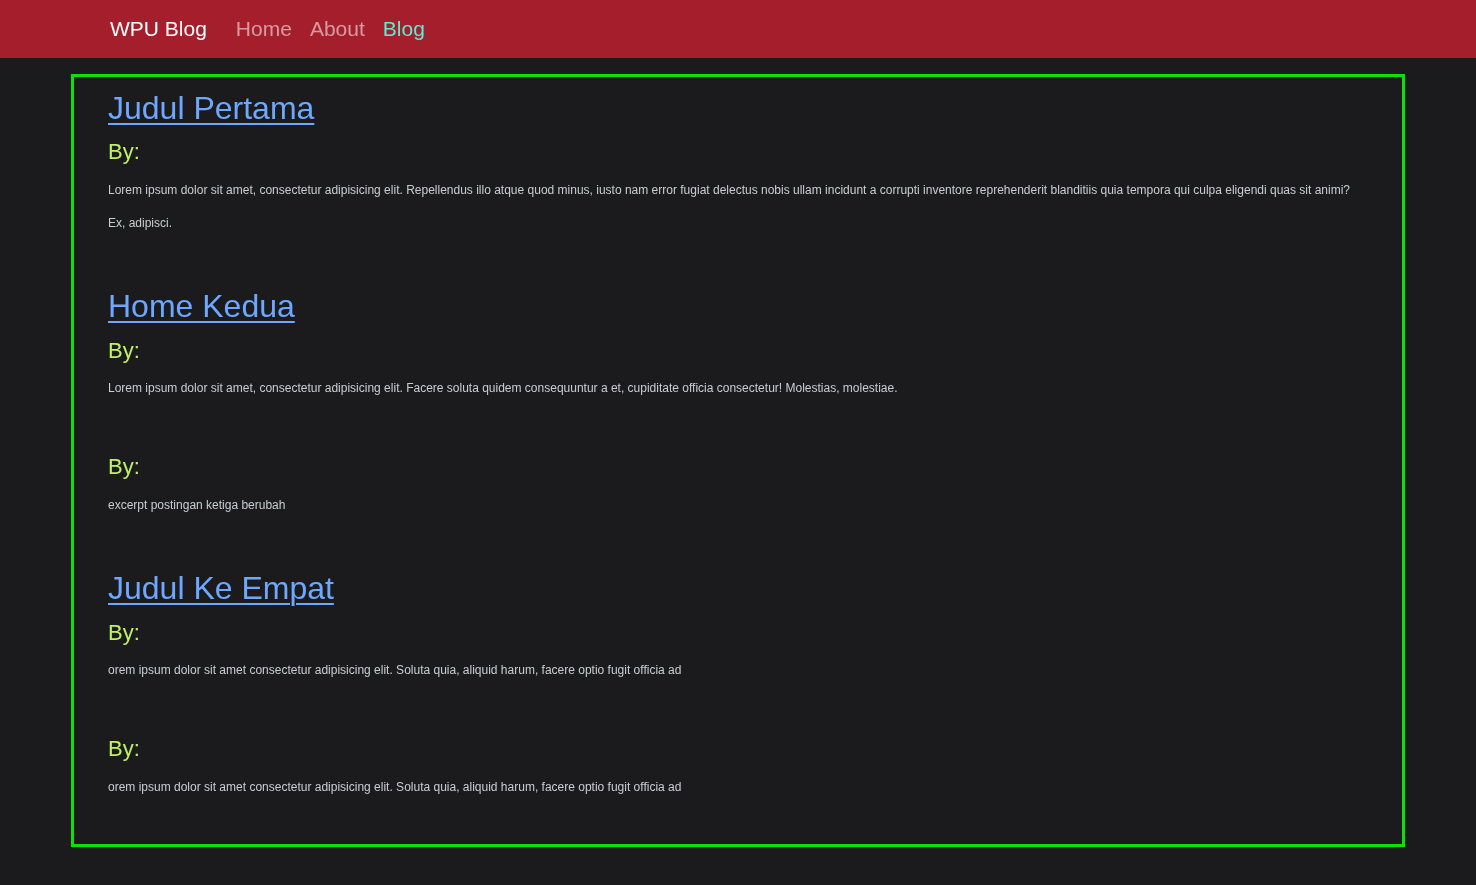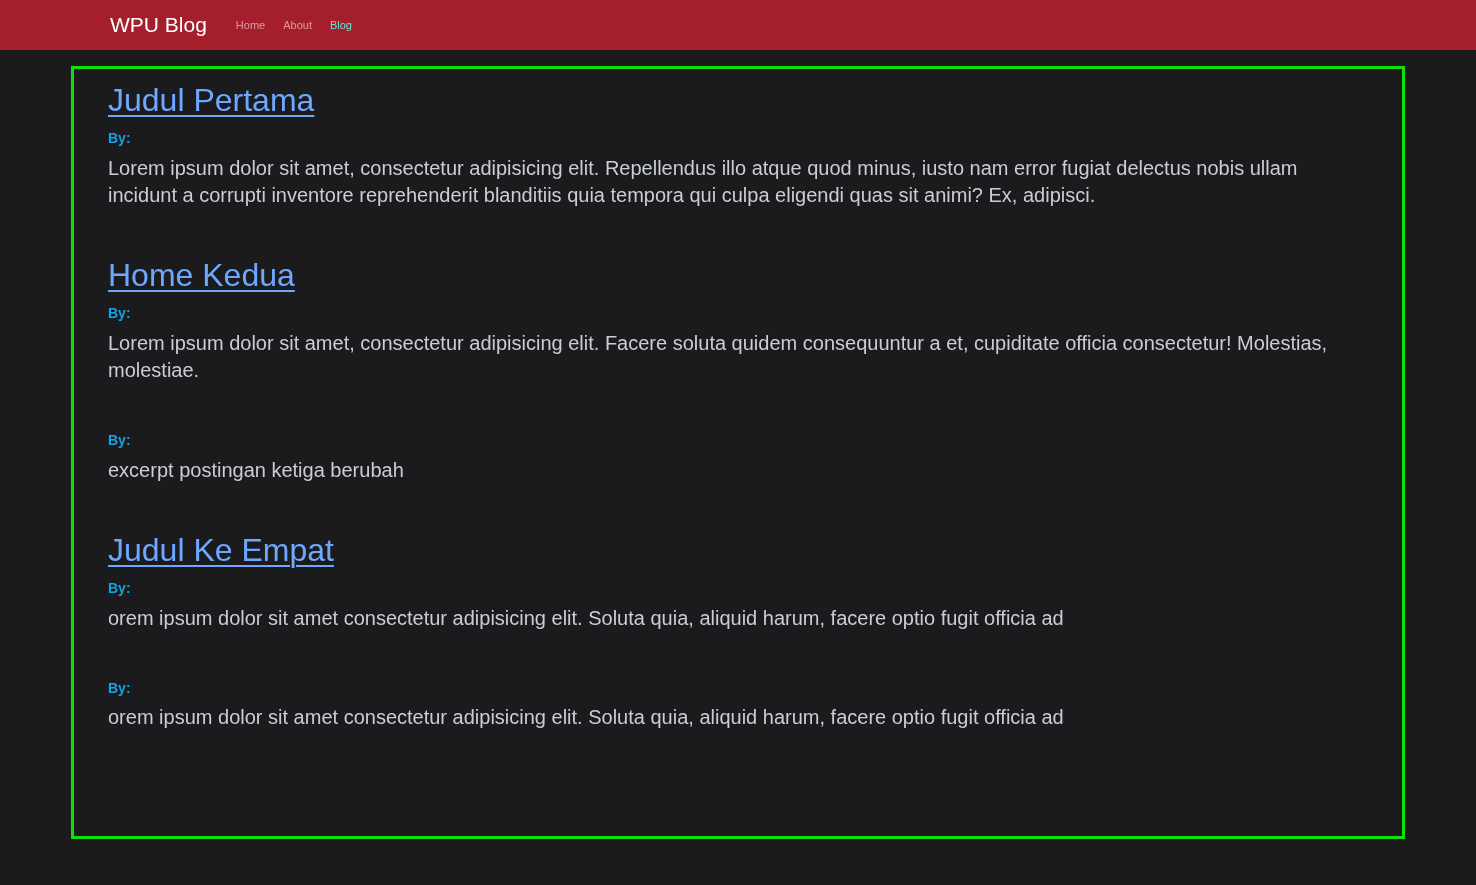--- a/index.html
+++ b/index.html
@@ -5,21 +5,21 @@
   * { box-sizing: border-box; margin: 0; padding: 0; }
   html, body { width: 1476px; height: 885px; }
   body {
     background: #1b1b1e;
     font-family: "Liberation Sans", sans-serif;
     overflow: hidden;
   }
 
   
   .navbar {
-    height: 50px;
+    height: 58px;
     background: #a51e2c;
     display: flex;
     align-items: center;
     padding-left: 110px;
   }
   .brand {
     color: #ffffff;
     font-size: 21px;
     font-weight: 400;
     text-decoration: none;
@@ -27,21 +27,21 @@
     cursor: pointer;
   }
   .nav-links {
     display: flex;
     list-style: none;
     align-items: center;
   }
   .nav-link {
     display: block;
     padding: 8px 9px;
-    font-size: 11px;
+    font-size: 21px;
     color: rgba(255,255,255,0.55);
     text-decoration: none;
     cursor: pointer;
   }
   .nav-link.active {
     color: #5eead4;
     font-weight: 500;
   }
 
   
@@ -63,30 +63,30 @@
     margin-bottom: 10px;
   }
   .post-title a {
     color: #6ea8fe;
     text-decoration: underline;
     text-decoration-thickness: 2px;
     text-underline-offset: 4px;
     cursor: pointer;
   }
   .byline {
-    color: #0ea5e9;
-    font-size: 14px;
-    font-weight: 700;
+    color: #bef264;
+    font-size: 22px;
+    font-weight: 400;
     line-height: 1.4;
     margin-bottom: 6px;
   }
   .excerpt {
     color: #c9ced2;
-    font-size: 20px;
-    line-height: 27px;
+    font-size: 12px;
+    line-height: 33px;
     max-width: 1262px;
   }
 </style>
 </head>
 <body>
 
 <nav class="navbar">
   <a class="brand" href="#">WPU Blog</a>
   <ul class="nav-links">
     <li>

